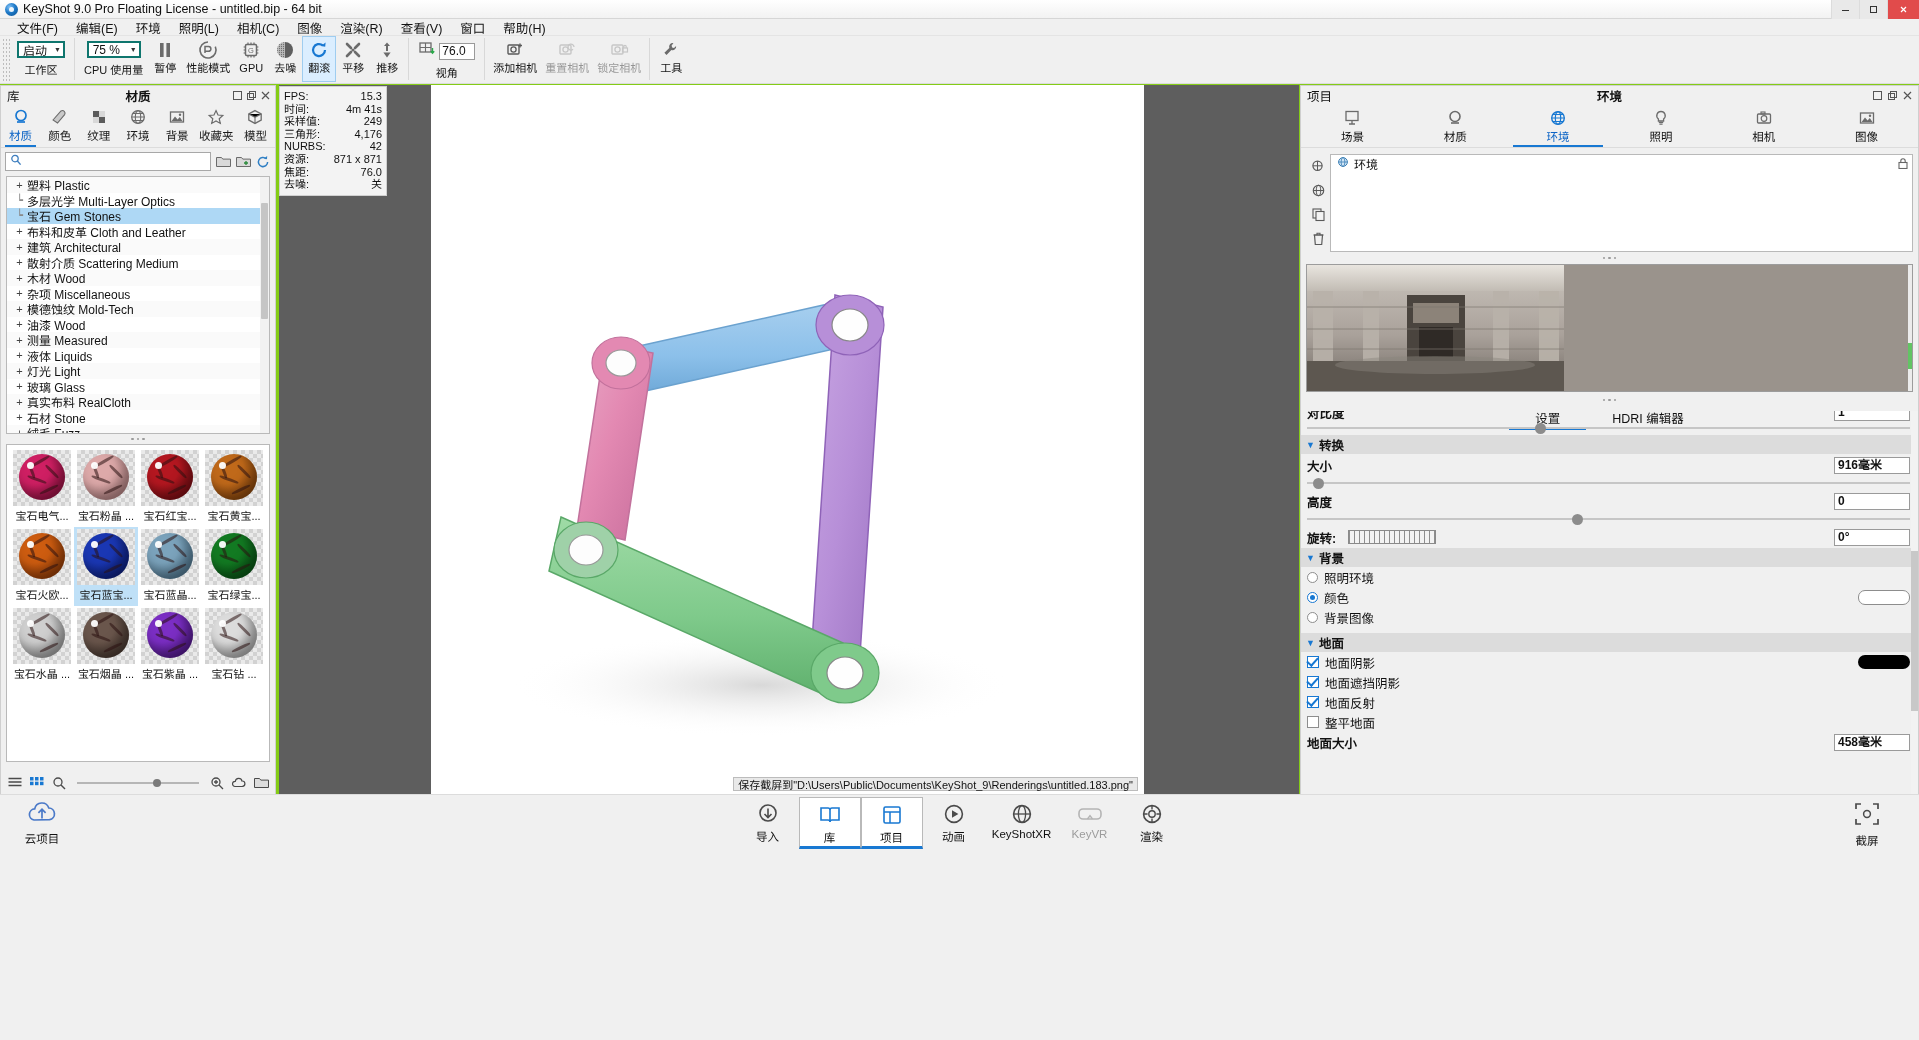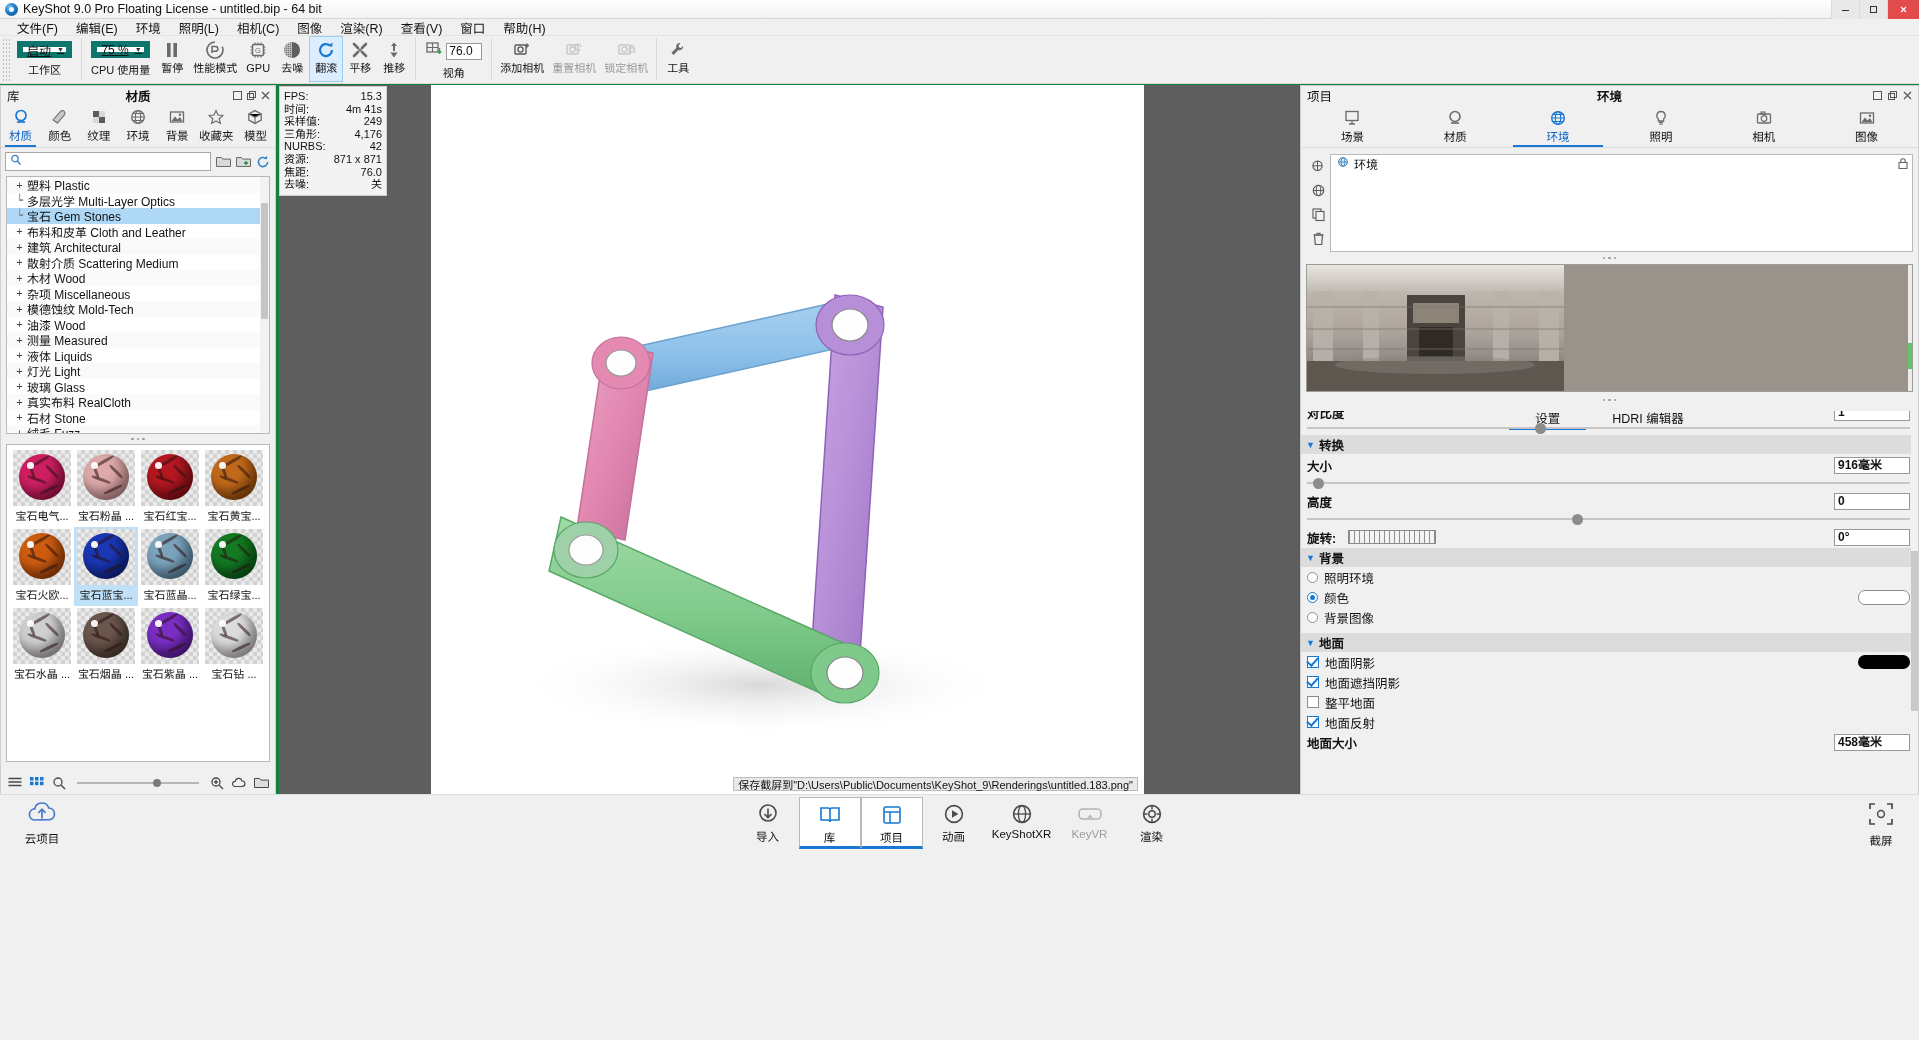--- a/index.html
+++ b/index.html
@@ -3,21 +3,21 @@
 <meta charset="utf-8">
 <title>KeyShot 9.0 Pro</title>
 <style>
   * { box-sizing: border-box; margin:0; padding:0; }
   html,body{
     width:1919px; height:1040px; overflow:hidden;
     font-family:"Liberation Sans","DejaVu Sans",sans-serif;
     font-size:12px; color:#111; background:#f0f0f0;
     -webkit-font-smoothing:antialiased;
   }
-  #app{position:relative;width:1919px;height:852px;background:#15803d;}
+  #app{position:relative;width:1919px;height:852px;background:#84cc16;}
 
   
   .titlebar{
     position:absolute;left:0;top:0;width:1919px;height:19px;
     background:linear-gradient(#ffffff,#f2f2f2);
     border-bottom:1px solid #d6d6d6;
     display:flex;align-items:center;
   }
   .tb-logo{width:13px;height:13px;border-radius:50%;
     background:radial-gradient(circle at 35% 32%,#7fc0f5 0%,#1d79c8 45%,#0b4f8e 100%);
@@ -47,22 +47,22 @@
   .grip{width:7px;height:42px;margin:3px 2px 0 3px;
         background-image:radial-gradient(#bdbdbd 1px, transparent 1px);
         background-size:3px 4px;background-position:2px 3px;flex:0 0 auto;}
   .tbsep{width:1px;height:42px;background:#d8d8d8;margin:2px 4px 0 4px;flex:0 0 auto;}
   .tool{display:flex;flex-direction:column;align-items:center;justify-content:flex-start;
         min-width:34px;padding:2px 4px 0 4px;height:46px;cursor:default;}
   .tool .ico{height:24px;display:flex;align-items:center;justify-content:center;}
   .tool .lbl{font-size:11px;line-height:11px;text-align:center;color:#161616;white-space:nowrap;margin-top:1px;}
   .tool .lbl.two{line-height:10px;}
   .tool.active{background:#dbeeff;border:1px solid #9fcdf0;padding:1px 3px 0 3px;}
-  .combo{display:flex;align-items:center;height:17px;border:6px solid #0f766e;background:#fff;
-         margin-top:5px;padding:0 2px 0 4px;font-size:12px;min-width:48px;text-decoration:underline;}
+  .combo{display:flex;align-items:center;height:17px;border:2px solid #0f766e;background:#fff;
+         margin-top:5px;padding:0 2px 0 4px;font-size:12px;min-width:48px;}
   .combo .cval{flex:1;white-space:nowrap;}
   .combo .carrow{margin-left:6px;font-size:7px;color:#333;}
   .tool-combo{display:flex;flex-direction:column;align-items:center;height:46px;padding:0 5px;}
   .tool-combo .lbl{font-size:11px;margin-top:3px;color:#161616;white-space:nowrap;}
   .numbox{height:17px;border:1px solid #9a9a9a;background:#fff;width:36px;
           font-size:12px;padding:0 2px;margin-top:5px;line-height:15px;}
 
   
   .libpanel{position:absolute;left:0;top:85px;width:276px;height:711px;
             background:#f0f0f0;border:1px solid #cfcfcf;}
@@ -197,21 +197,21 @@
   
   .bottombar{position:absolute;left:0;bottom:0;width:1919px;height:58px;background:#f0f0f0;border-top:1px solid #dcdcdc;}
   .cloudbtn{position:absolute;left:14px;top:5px;width:56px;display:flex;flex-direction:column;align-items:center;}
   .cloudbtn .lbl{font-size:11.5px;margin-top:1px;text-align:right;}
   .bcenter{position:absolute;left:50%;transform:translateX(-50%);top:2px;display:flex;align-items:flex-start;height:54px;}
   .bbtn{width:62px;height:52px;display:flex;flex-direction:column;align-items:center;justify-content:flex-start;padding-top:4px;cursor:default;}
   .bbtn .ico{height:26px;display:flex;align-items:center;justify-content:center;}
   .bbtn .lbl{font-size:11.5px;margin-top:1px;}
   .bbtn.active{background:#fff;border:1px solid #b9b9b9;border-bottom:3px solid #1878d2;}
   .bbtn.dim .lbl{color:#9c9c9c;}
-  .snapbtn{position:absolute;right:10px;top:6px;width:56px;display:flex;flex-direction:column;align-items:center;}
+  .snapbtn{position:absolute;right:24px;top:6px;width:56px;display:flex;flex-direction:column;align-items:center;}
   .snapbtn .lbl{font-size:11.5px;margin-top:2px;}
 </style>
 </head>
 <body>
 
 <div id="app">
 
   <div class="titlebar">
     <div class="tb-logo"></div>
     <div class="tb-title">KeyShot 9.0 Pro Floating License  - untitled.bip  - 64 bit</div>
@@ -1159,26 +1159,26 @@
           <span class="cbox on"></span>
           <span>地面阴影</span>
           <span style="flex:1"></span>
           <span class="swatch black" style="margin-right:8px"></span>
         </div>
         <div class="cbrow" style="height:20px">
           <span class="cbox on"></span>
           <span>地面遮挡阴影</span>
         </div>
         <div class="cbrow" style="height:20px">
+          <span class="cbox on"></span>
+          <span>地面反射</span>
+        </div>
+        <div class="cbrow" style="height:20px">
           <span class="cbox"></span>
           <span>整平地面</span>
-        </div>
-        <div class="cbrow" style="height:20px">
-          <span class="cbox on"></span>
-          <span>地面反射</span>
         </div>
         <div class="setrow" style="height:20px">
           <span class="lab">地面大小</span>
           <span class="spacer"></span>
           <div class="valbox">458毫米</div>
         </div>
 
         <div class="rscroll">
             <div class="rthumb"></div>
           </div>

